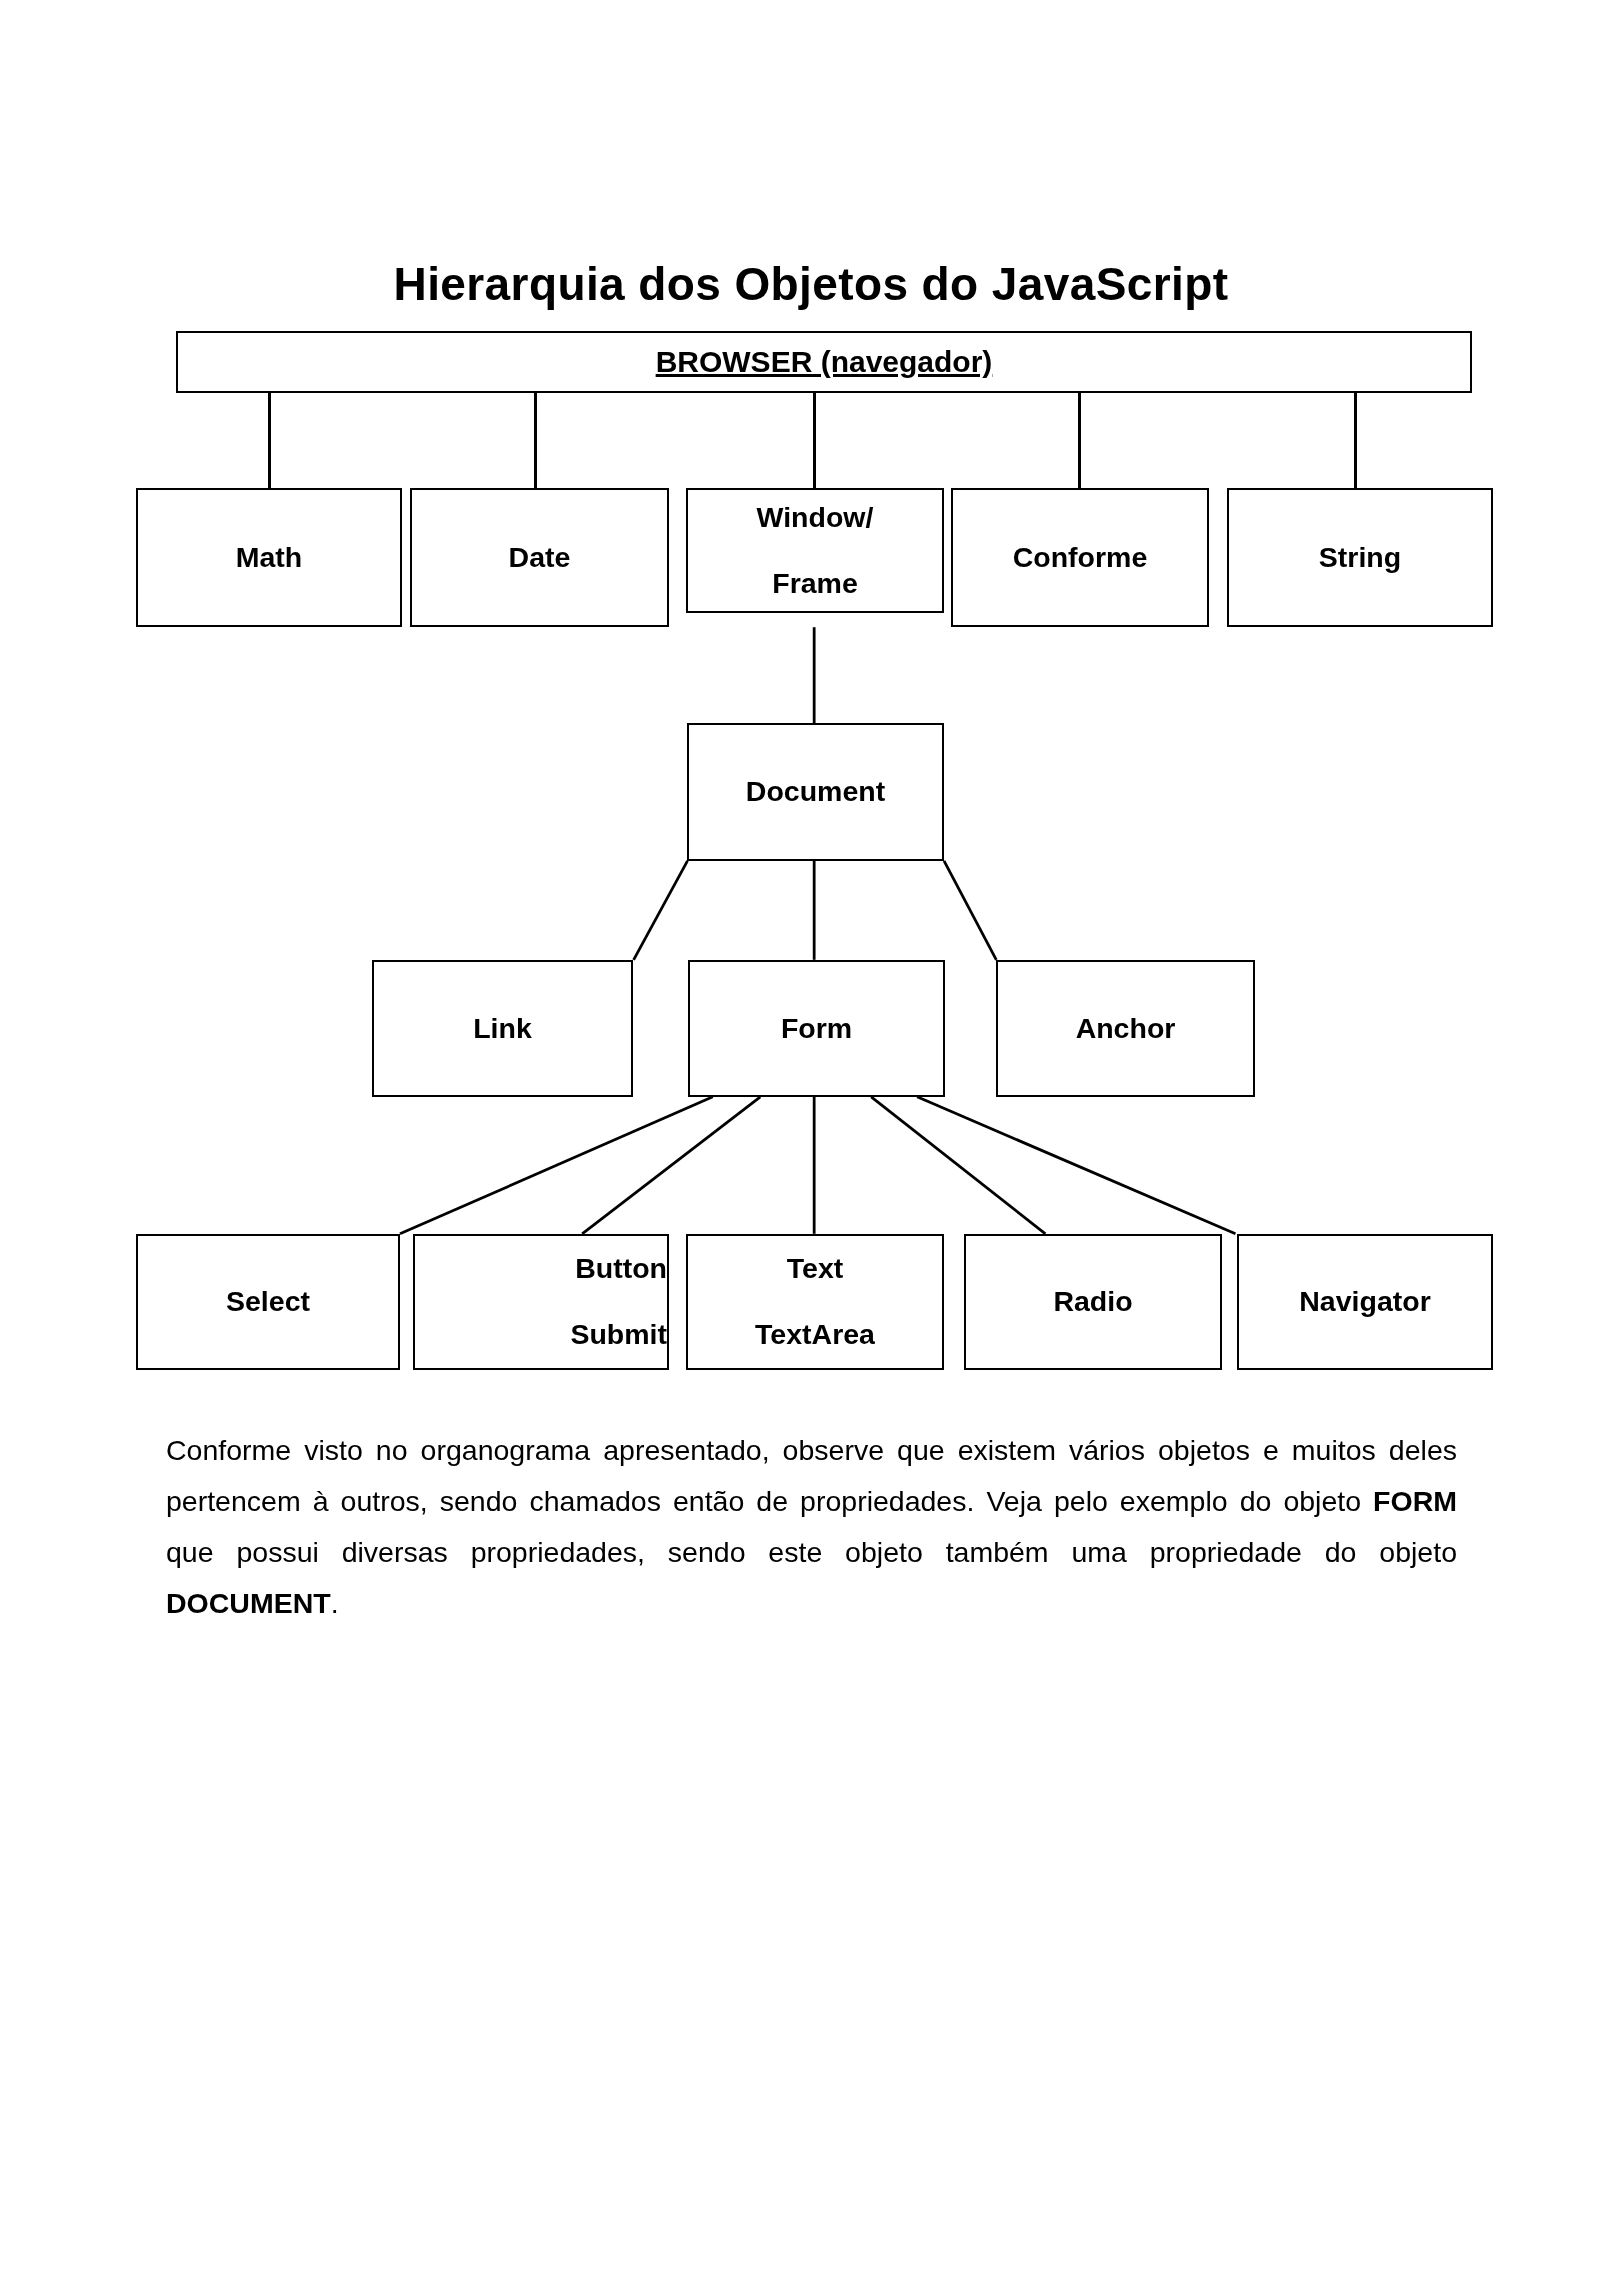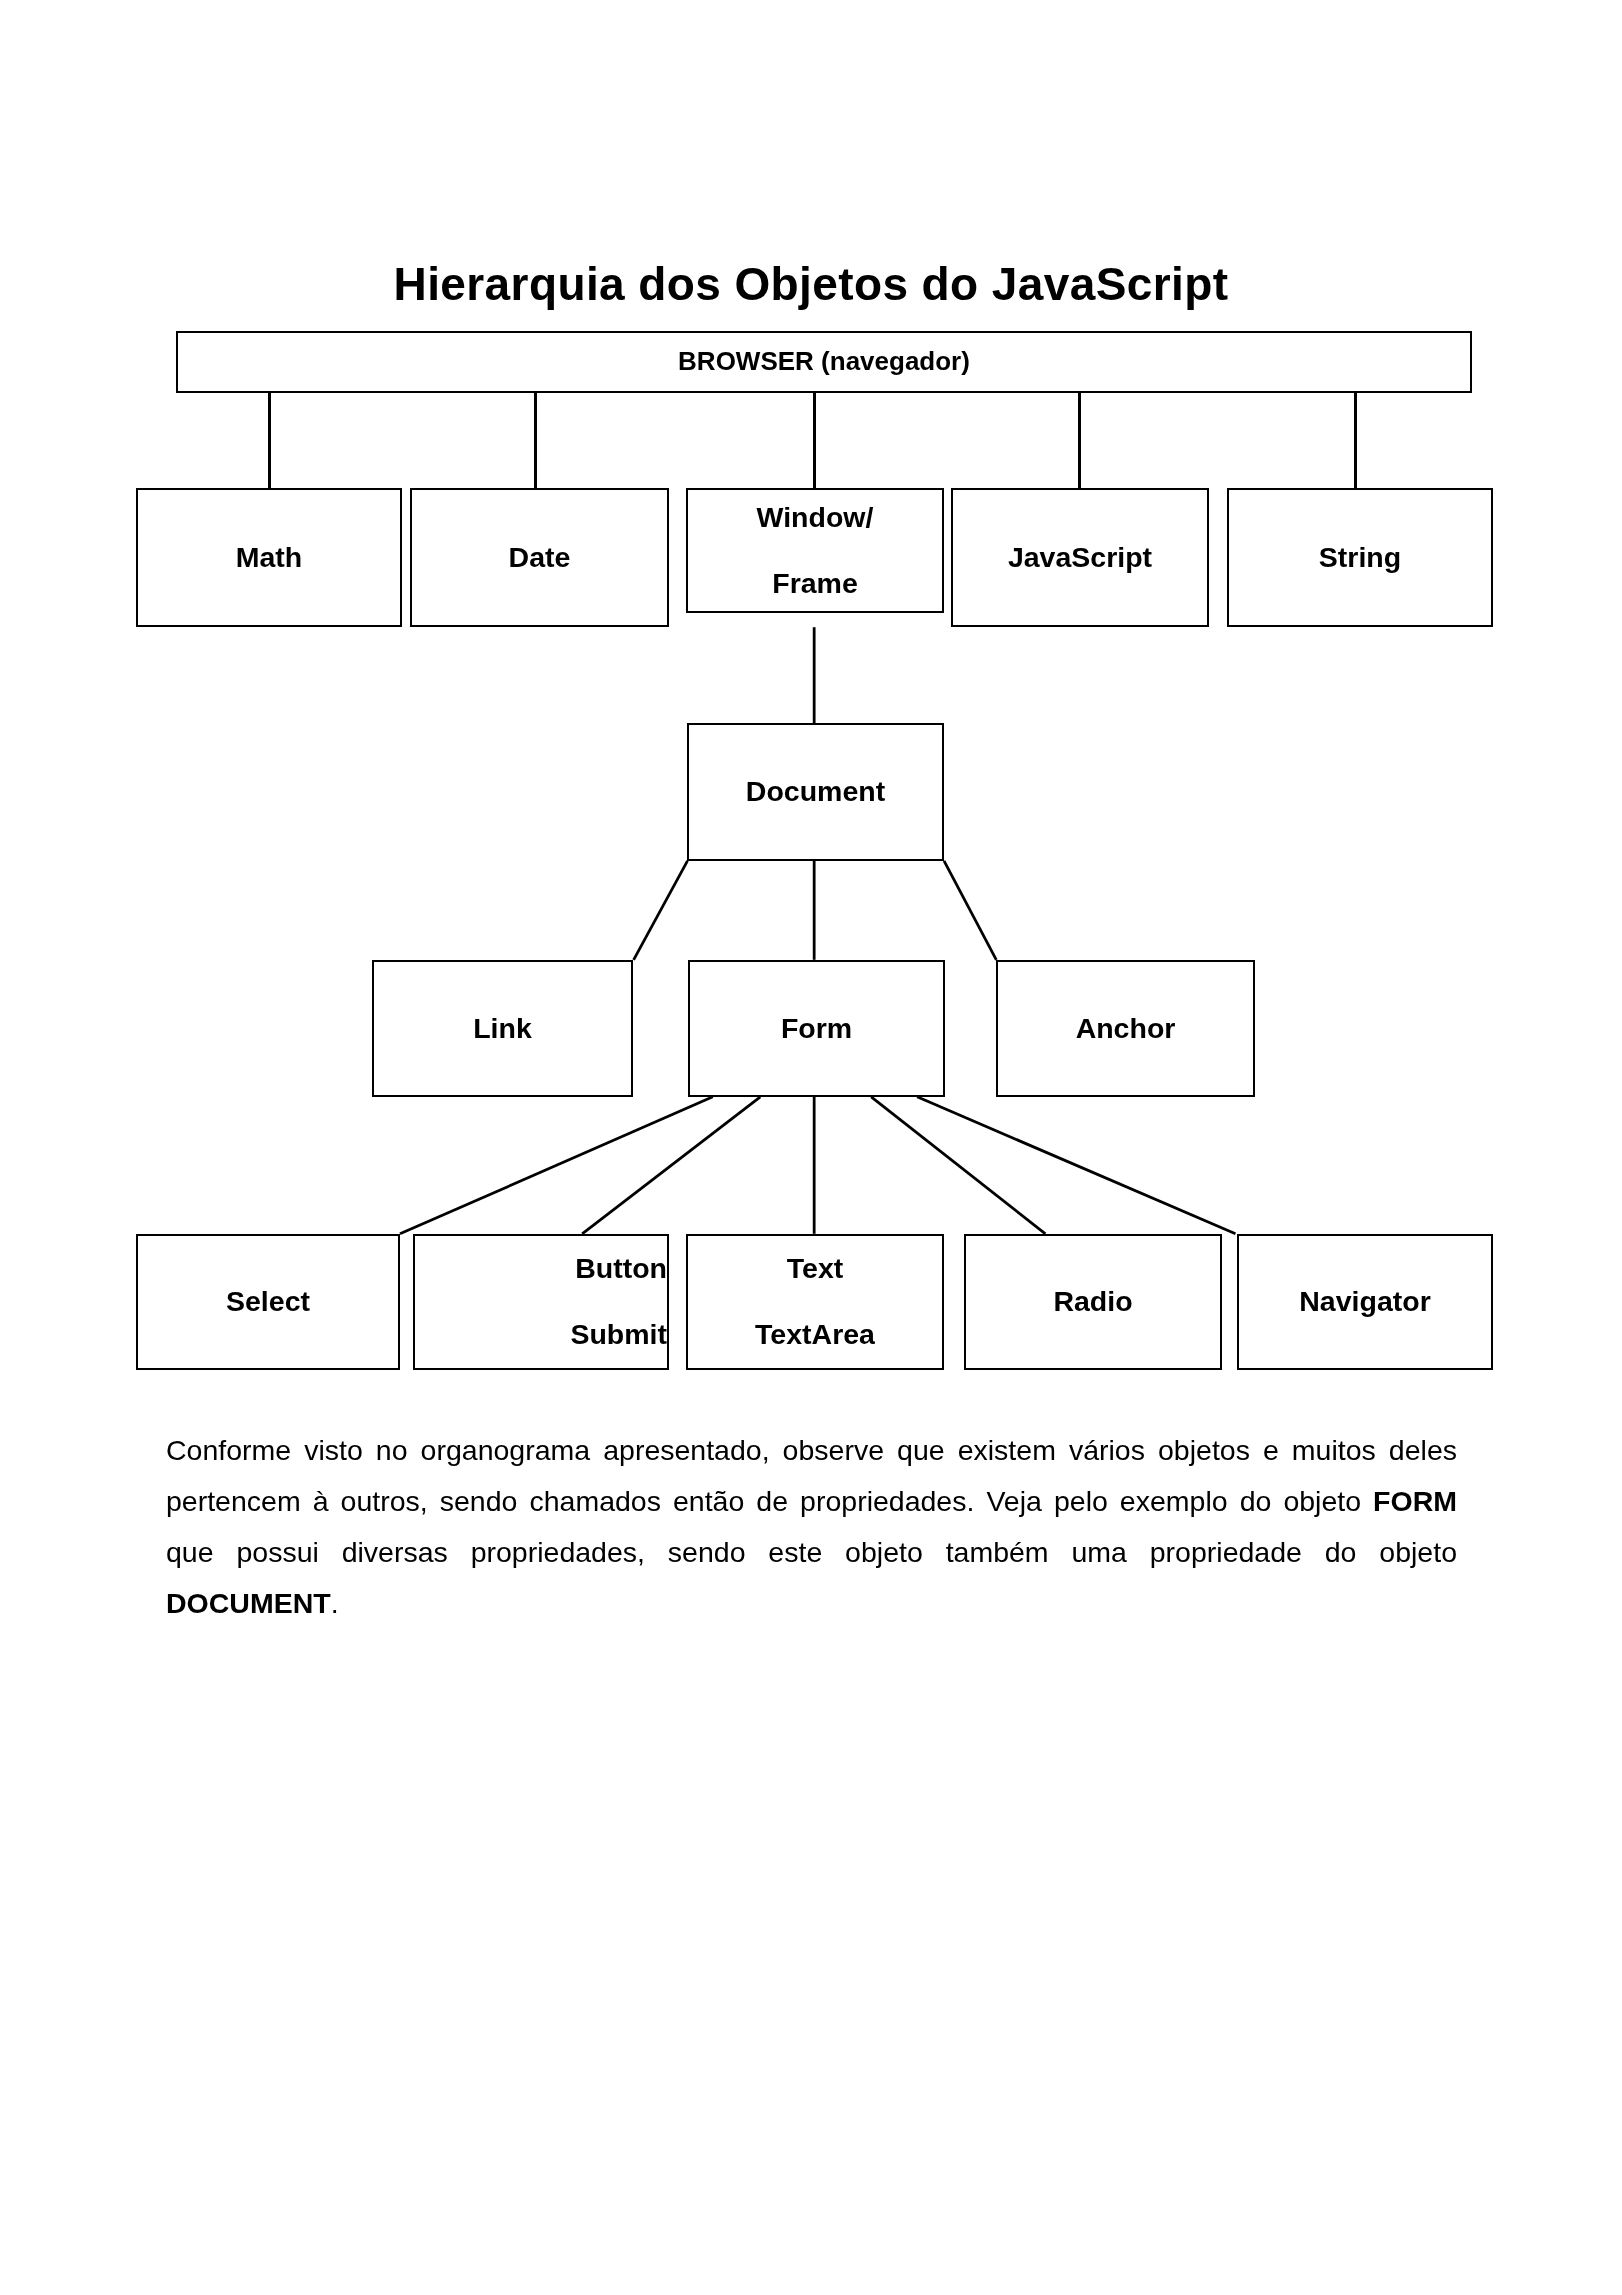--- a/index.html
+++ b/index.html
@@ -63,21 +63,22 @@
     text-align: center;
     font-weight: bold;
     font-size: 28.5px;
     line-height: 1.05;
     z-index: 2;
   }
   .node .line2 {
     margin-top: 36px;
   }
   .node.wide-title {
-    font-size: 26px;
+    font-size: 30px;
+    text-decoration: underline;
   }
 
   
   #body-text {
     position: absolute;
     left: 166px;
     top: 1396px;
     width: 1291px;
     font-size: 28.5px;
     line-height: 51px;
@@ -130,21 +131,21 @@
   <div class="node" style="left:410px; top:488px; width:259px; height:139px;">
     <span>Date</span>
   </div>
 
   <div class="node" style="left:686px; top:488px; width:258px; height:125px;">
     <span>Window/</span>
     <span class="line2">Frame</span>
   </div>
 
   <div class="node" style="left:951px; top:488px; width:258px; height:139px;">
-    <span>JavaScript</span>
+    <span>Conforme</span>
   </div>
 
   <div class="node" style="left:1227px; top:488px; width:266px; height:139px;">
     <span>String</span>
   </div>
 
   <div class="node" style="left:687px; top:723px; width:257px; height:138px;">
     <span>Document</span>
   </div>
 

